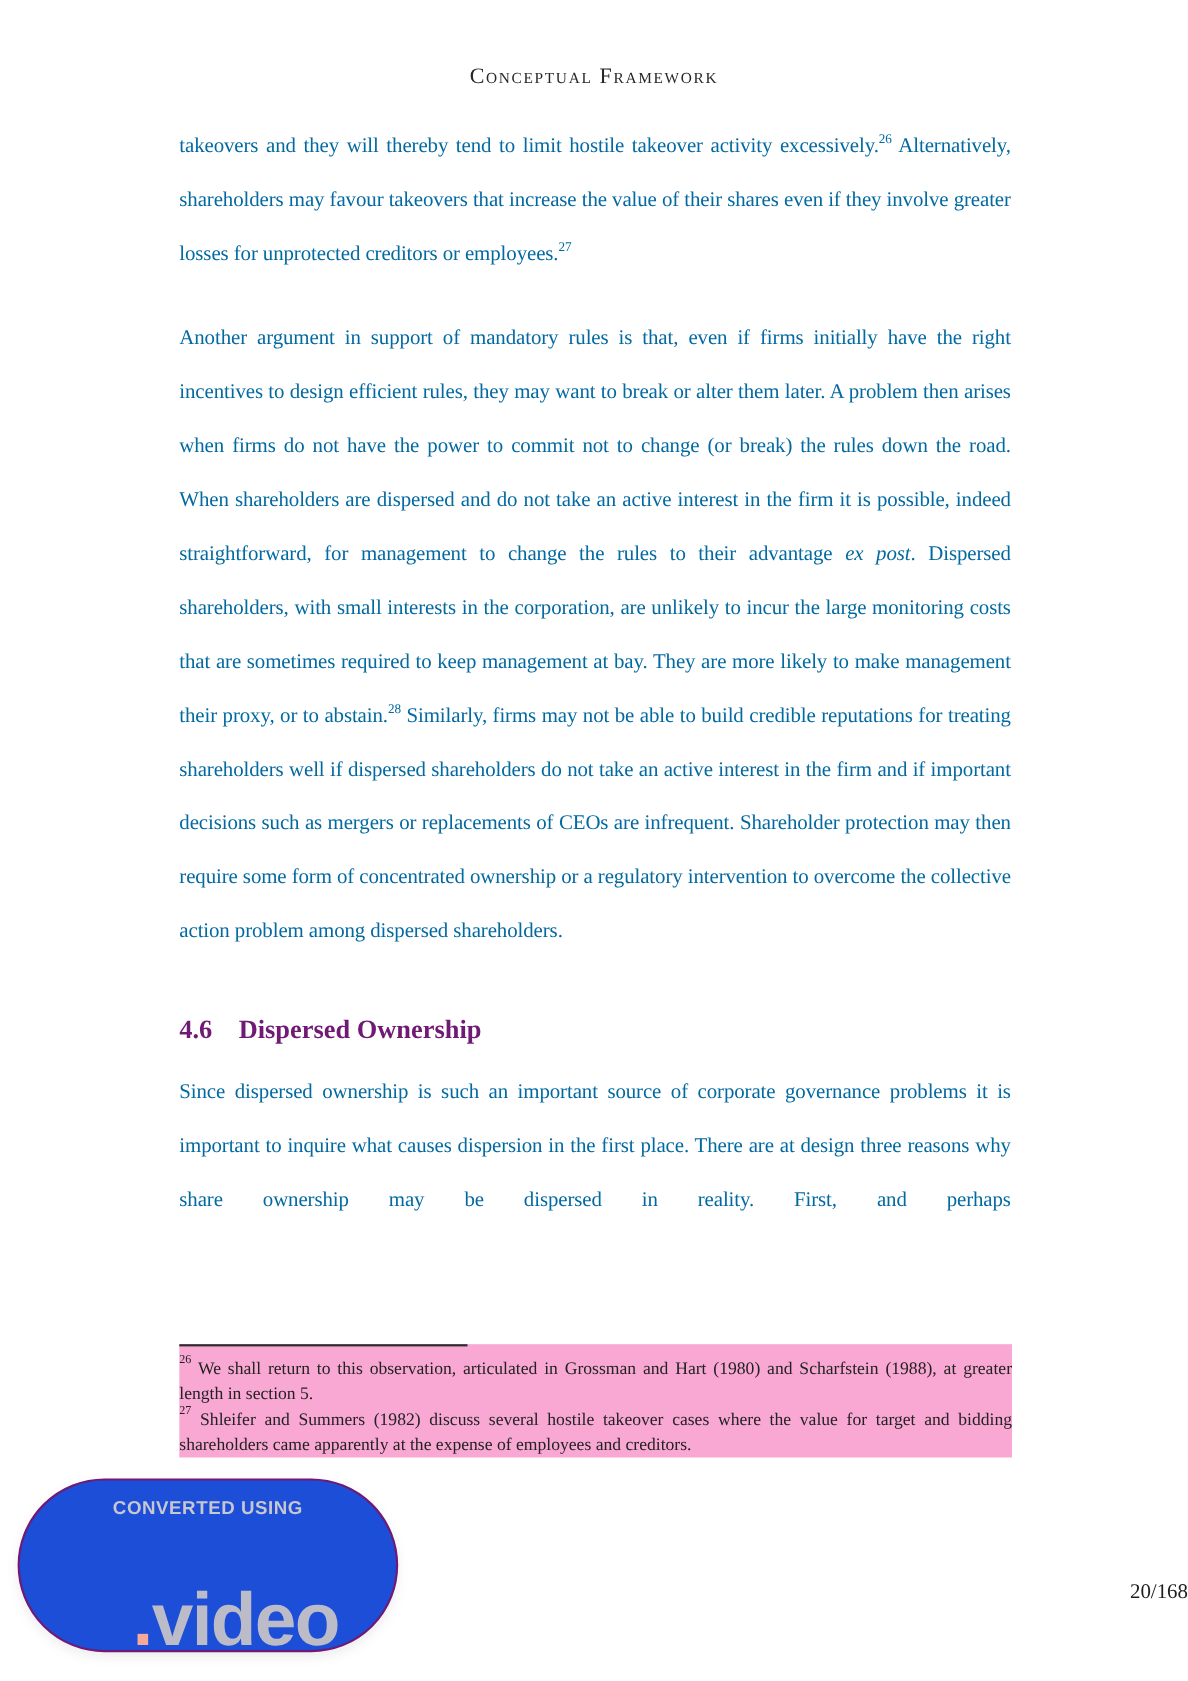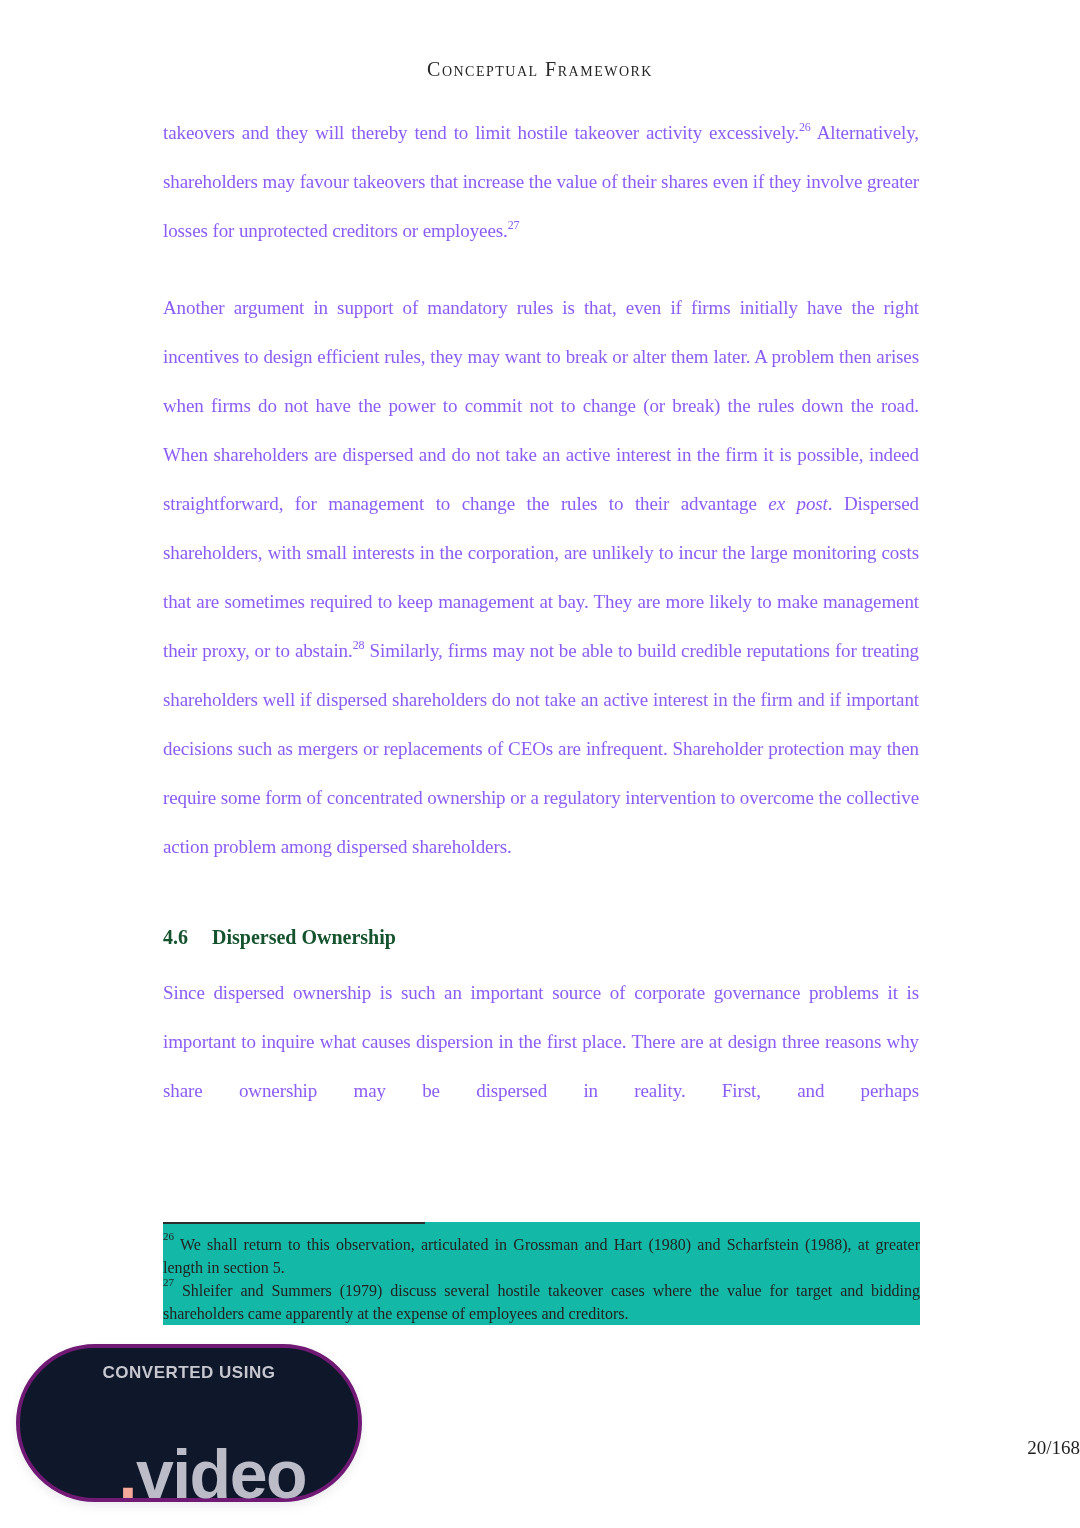--- a/index.html
+++ b/index.html
@@ -31,47 +31,47 @@
     left: 163px;
     width: 756px;
     height: 1108px;
     overflow: hidden;
   }
   .body-col p {
     font-size: 19px;
     line-height: 49px;
     text-align: justify;
     letter-spacing: -0.1px;
-    color: #8b5cf6;
+    color: #0369a1;
   }
   .para-1 { margin-bottom: 28px; }
   .para-2 { margin-bottom: 0; }
   .para-3 { text-align-last: justify; }
   sup.fn-ref {
     font-size: 12px;
     line-height: 0;
     vertical-align: baseline;
     position: relative;
     top: -8px;
   }
   .em-latin { font-style: italic; }
   .section-heading {
     margin: 42px 0 6px 0;
-    font-size: 20px;
+    font-size: 24px;
     line-height: 49px;
     font-weight: bold;
-    color: #14532d;
+    color: #701a75;
   }
   .section-heading .sec-num { display: inline-block; margin-right: 24px; }
   .footnote-block {
     position: absolute;
     top: 1222px;
     left: 163px;
     width: 757px;
-    background: #14b8a6;
+    background: #f9a8d4;
   }
   .footnote-rule {
     width: 262px;
     border: 0;
     border-top: 2px solid #2c2c2c;
     margin: 0 0 9px 0;
   }
   .footnote-item {
     font-size: 16px;
     line-height: 23px;
@@ -92,22 +92,22 @@
     text-align: right;
     font-size: 19px;
     color: #1e1e1e;
   }
   .watermark-badge {
     position: absolute;
     left: 16px;
     top: 1344px;
     width: 346px;
     height: 158px;
-    background: #0f172a;
-    border: 4px solid #701a75;
+    background: #1d4ed8;
+    border: 2px solid #701a75;
     border-radius: 80px;
     box-shadow: 0 4px 10px rgba(120,120,140,0.14);
     font-family: "Liberation Sans", sans-serif;
   }
   .wm-tagline {
     position: absolute;
     top: 15px;
     left: 0;
     width: 100%;
     text-align: center;
@@ -159,21 +159,21 @@
 
     <p class="para-3">Since dispersed ownership is such an important source of corporate governance problems it is important to inquire what causes dispersion in the first place. There are at design three reasons why share ownership may be dispersed in reality. First, and perhaps</p>
 
   </div>
 
   <div class="footnote-block">
     <hr class="footnote-rule">
     <div class="footnote-item"><sup>26</sup>
       <span>We shall return to this observation, articulated in Grossman and Hart (1980) and Scharfstein (1988), at greater length in section 5.</span></div>
     <div class="footnote-item"><sup>27</sup>
-      <span>Shleifer and Summers (1979) discuss several hostile takeover cases where the value for target and bidding shareholders came apparently at the expense of employees and creditors.</span></div>
+      <span>Shleifer and Summers (1982) discuss several hostile takeover cases where the value for target and bidding shareholders came apparently at the expense of employees and creditors.</span></div>
   </div>
 
   <div class="page-number">20/168</div>
 
   <div class="watermark-badge">
     <div class="wm-tagline">CONVERTED USING</div>
     <div class="wm-brand-sub"><span class="wm-dot">.</span><span>video</span></div>
   </div>
 
 </div>

